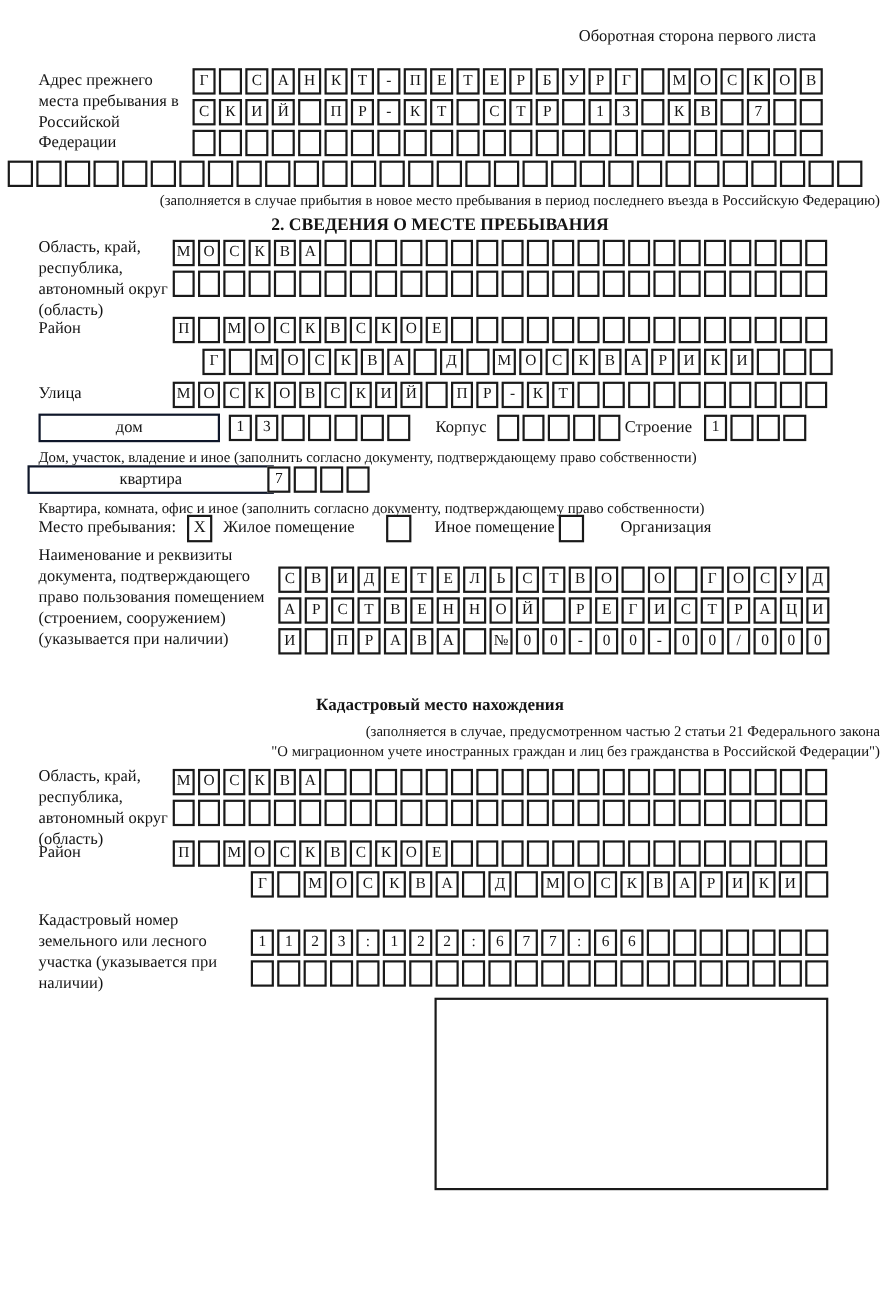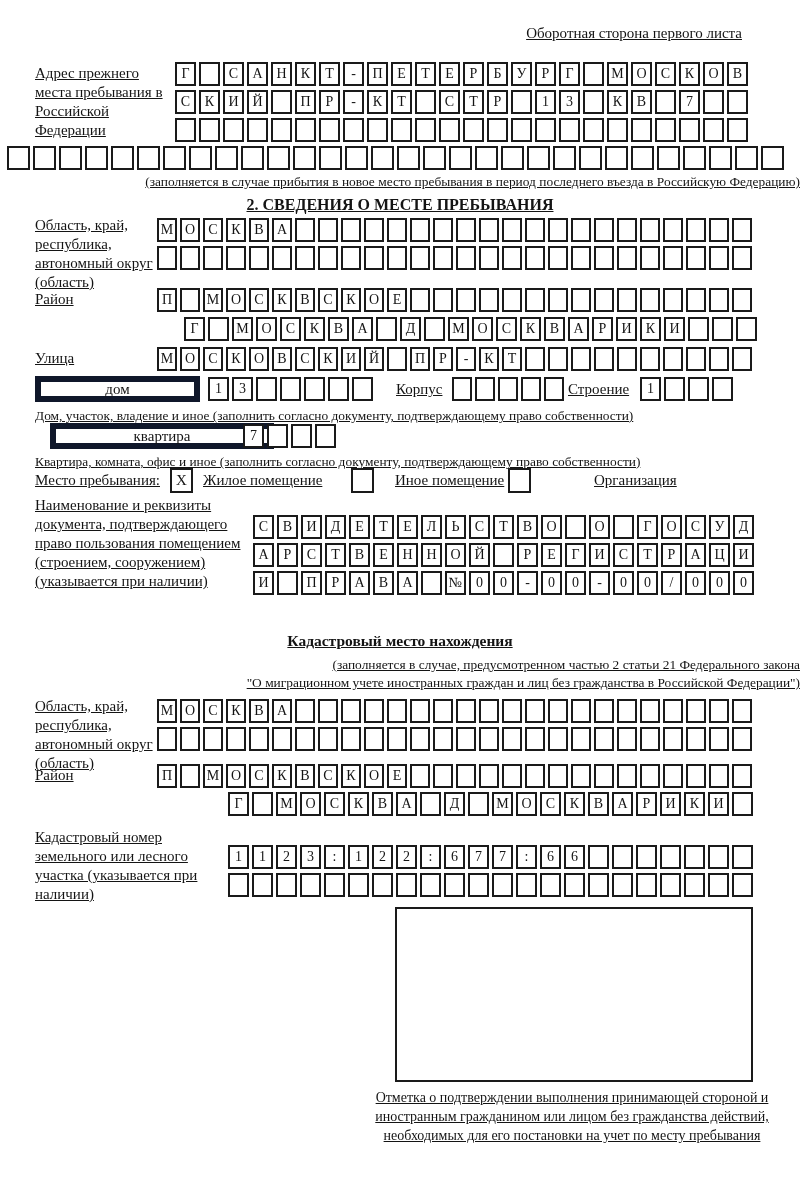--- a/index.html
+++ b/index.html
@@ -2,36 +2,36 @@
 <html><head>
 <meta charset="utf-8">
 <style>
   html,body { margin:0; padding:0; background:#e8e8e8; }
   .page {
     position:relative; width:800px; height:1180px; margin:0 auto;
     background:#ffffff; color:#141414;
     font-family:"Liberation Serif","DejaVu Serif",serif;
     overflow:hidden;
   }
-  .abs { position:absolute;text-decoration:underline; }
+  .abs { position:absolute; }
   .lbl { font-size:15px; line-height:19px; }
   .caption { font-size:13.4px; line-height:17px; }
   .title { font-weight:bold; font-size:16px; text-align:center; left:0; width:100%; }
   .center { text-align:right; left:0; width:100%; }
   .cells { position:absolute; display:flex; gap:3px; }
   .cell {
     box-sizing:border-box; flex:0 0 auto; width:21px; height:24px;
     border:2px solid #1a1a1a; display:flex; align-items:center; justify-content:center;
     font-size:14px; line-height:1; background:#fff;
   }
   .g30 .cell { width:23px; }
   .g26 .cell { width:20px; }
   .g5  .cell { width:20px; }
   .boxfield {
-    position:absolute; box-sizing:border-box; border:6px solid #0f172a;
+    position:absolute; box-sizing:border-box; border:2px solid #0f172a;
     display:flex; align-items:center; justify-content:center;
     font-size:15px; background:#fff; height:26px;
   }
   .chk {
     position:absolute; box-sizing:border-box; width:23px; height:25px;
     border:2px solid #1a1a1a; display:flex; align-items:center; justify-content:center;
     font-size:15px; background:#fff;
   }
   .markbox { position:absolute; box-sizing:border-box; border:2px solid #1a1a1a; background:#fff; }
 </style>
@@ -322,36 +322,36 @@
     </div>
   <div class="abs lbl" style="left:568px; top:380px;">Строение</div>
   <div class="cells" style="left:640px; top:377px;">
       <span class="cell">1</span>
       <span class="cell"></span>
       <span class="cell"></span>
       <span class="cell"></span>
     </div>
   <div class="abs caption" style="left:35px; top:407px;">Дом, участок, владение и иное (заполнить согласно документу, подтверждающему право собственности)</div>
 
-  <div class="boxfield" style="left:50px; top:423px; width:224px;">квартира</div>
+  <div class="boxfield" style="left:25px; top:423px; width:224px;">квартира</div>
   <div class="cells" style="left:243px; top:424px;">
       <span class="cell">7</span>
       <span class="cell"></span>
       <span class="cell"></span>
       <span class="cell"></span>
     </div>
   <div class="abs caption" style="left:35px; top:453px;">Квартира, комната, офис и иное (заполнить согласно документу, подтверждающему право собственности)</div>
 
   <div class="abs lbl" style="left:35px; top:471px;">Место пребывания:</div>
   <div class="chk" style="left:170px; top:468px;">X</div>
   <div class="abs lbl" style="left:203px; top:471px;">Жилое помещение</div>
   <div class="chk" style="left:351px; top:468px;"></div>
   <div class="abs lbl" style="left:395px; top:471px;">Иное помещение</div>
   <div class="chk" style="left:508px; top:468px;"></div>
-  <div class="abs lbl" style="left:564px; top:471px;margin-left:30px;">Организация</div>
+  <div class="abs lbl" style="left:564px; top:471px;">Организация</div>
 
   <div class="abs lbl" style="left:35px; top:496px; width:218px;">Наименование и реквизиты документа, подтверждающего право пользования помещением (строением, сооружением) (указывается при наличии)</div>
   <div class="cells" style="left:253px; top:515px;">
       <span class="cell">С</span>
       <span class="cell">В</span>
       <span class="cell">И</span>
       <span class="cell">Д</span>
       <span class="cell">Е</span>
       <span class="cell">Т</span>
       <span class="cell">Е</span>
@@ -578,15 +578,14 @@
       <span class="cell"></span>
       <span class="cell"></span>
       <span class="cell"></span>
       <span class="cell"></span>
       <span class="cell"></span>
       <span class="cell"></span>
       <span class="cell"></span>
     </div>
 
   <div class="markbox" style="left:395px; top:907px; width:358px; height:175px;"></div>
-  <div class="abs caption" style="left:348px; top:1088px; width:448px; text-align:center; font-size:14px; line-height:19px;">Отметка о подтверждении выполнения принимающей стороной и иностранным гражданином или лицом без гражданства действий, необходимых для его постановки на учет по месту пребывания</div>
 
 </div>
 
 </body></html>

